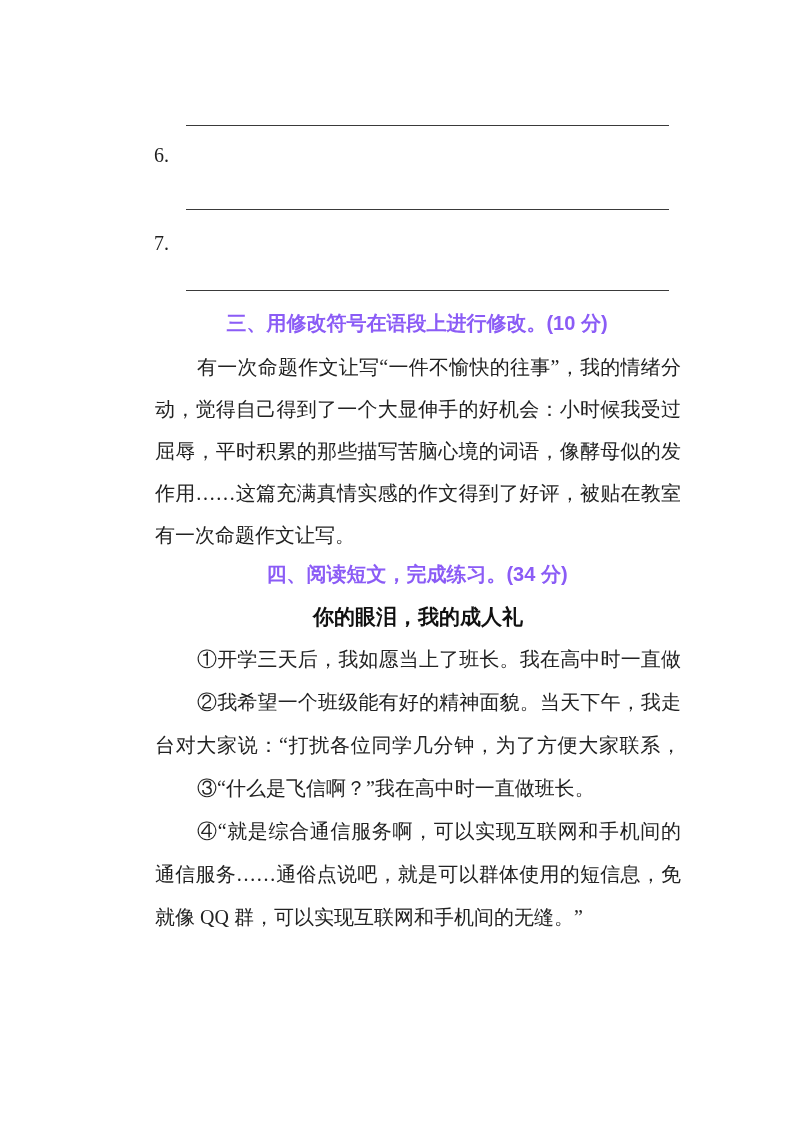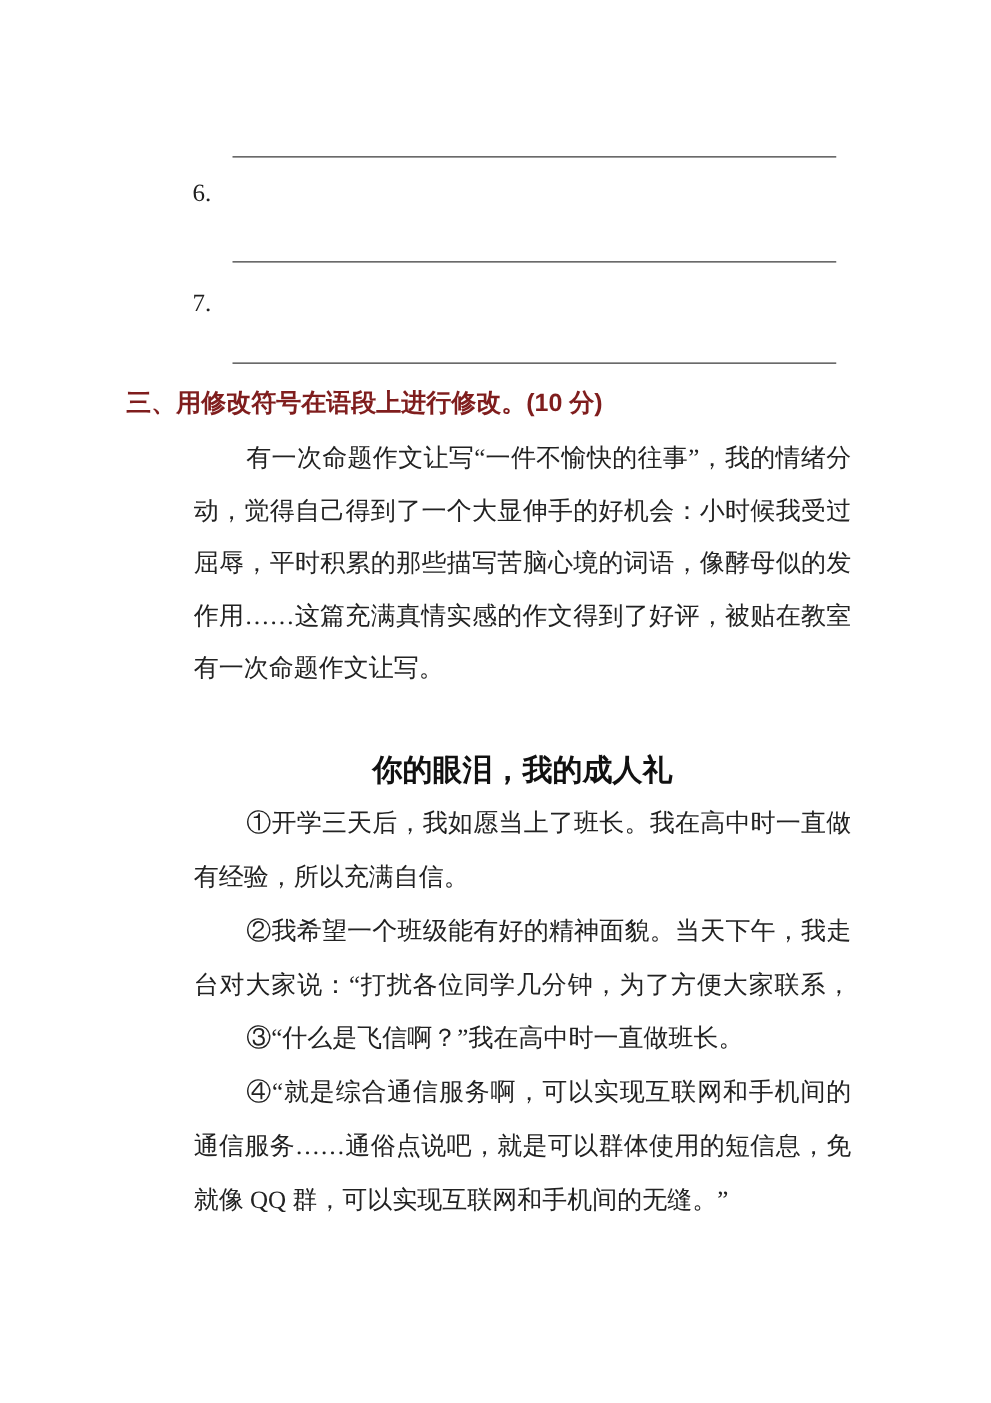--- a/index.html
+++ b/index.html
@@ -40,21 +40,22 @@
 
   
   .heading {
     position: absolute;
     left: 101px;
     right: 60px;
     font-family: "Liberation Sans", "DejaVu Sans", sans-serif;
     font-weight: bold;
     font-size: 20px;
     line-height: 28px;
-    color: #7f1d1d;
+    color: #8b5cf6;
+    text-align: center;
   }
 
   
   .paracol {
     position: absolute;
     left: 155px;
     width: 526px;
     font-size: 20px;
     color: #222;
   }
@@ -70,21 +71,21 @@
   .line.ind { text-indent: 42px; }
 
   
   .passage-title {
     position: absolute;
     left: 155px;
     width: 526px;
     text-align: center;
     font-family: "Liberation Sans", "DejaVu Sans", sans-serif;
     font-weight: bold;
-    font-size: 24px;
+    font-size: 21px;
     line-height: 34px;
     color: #111;
   }
 </style>
 </head>
 <body>
 
 <div id="page">
 
   <div class="answer-line" style="top:125px;"></div>
@@ -104,26 +105,26 @@
   <div class="heading" style="top:309px;">三、用修改符号在语段上进行修改。(10 分)</div>
 
   <div id="section3-paragraph" class="paracol" style="top:346px;">
     <div class="line j ind">有一次命题作文让写“一件不愉快的往事”，我的情绪分外激</div>
     <div class="line j">动，觉得自己得到了一个大显伸手的好机会：小时候我受过一次</div>
     <div class="line j">屈辱，平时积累的那些描写苦脑心境的词语，像酵母似的发挥了</div>
     <div class="line j">作用……这篇充满真情实感的作文得到了好评，被贴在教室的墙</div>
     <div class="line">有一次命题作文让写。</div>
   </div>
 
+  <div class="heading" style="top:560px;">四、阅读短文，完成练习。(34 分)</div>
 
   <div class="passage-title" style="top:600px;">你的眼泪，我的成人礼</div>
 
   <div id="passage-body" class="paracol" style="top:638px;">
     <div class="line j ind">①开学三天后，我如愿当上了班长。我在高中时一直做班长，</div>
-    <div class="line">有经验，所以充满自信。</div>
     <div class="line j ind">②我希望一个班级能有好的精神面貌。当天下午，我走上讲</div>
     <div class="line j">台对大家说：“打扰各位同学几分钟，为了方便大家联系，我决</div>
     <div class="line ind">③“什么是飞信啊？”我在高中时一直做班长。</div>
     <div class="line j ind">④“就是综合通信服务啊，可以实现互联网和手机间的无缝</div>
     <div class="line j">通信服务……通俗点说吧，就是可以群体使用的短信息，免费的，</div>
     <div class="line">就像 QQ 群，可以实现互联网和手机间的无缝。”</div>
   </div>
 
 </div>
 

